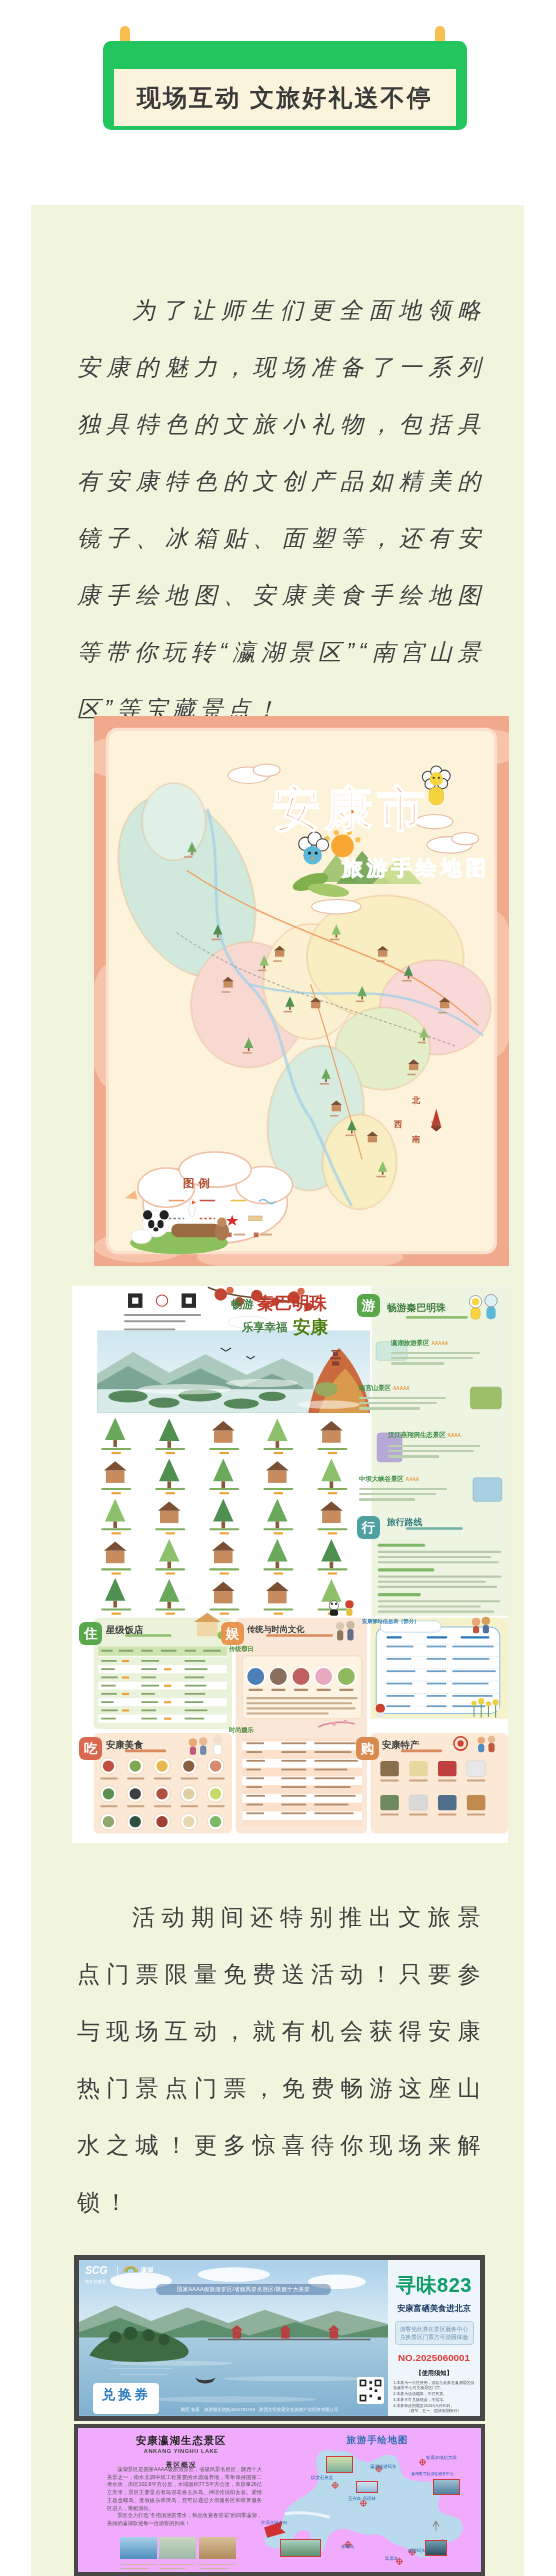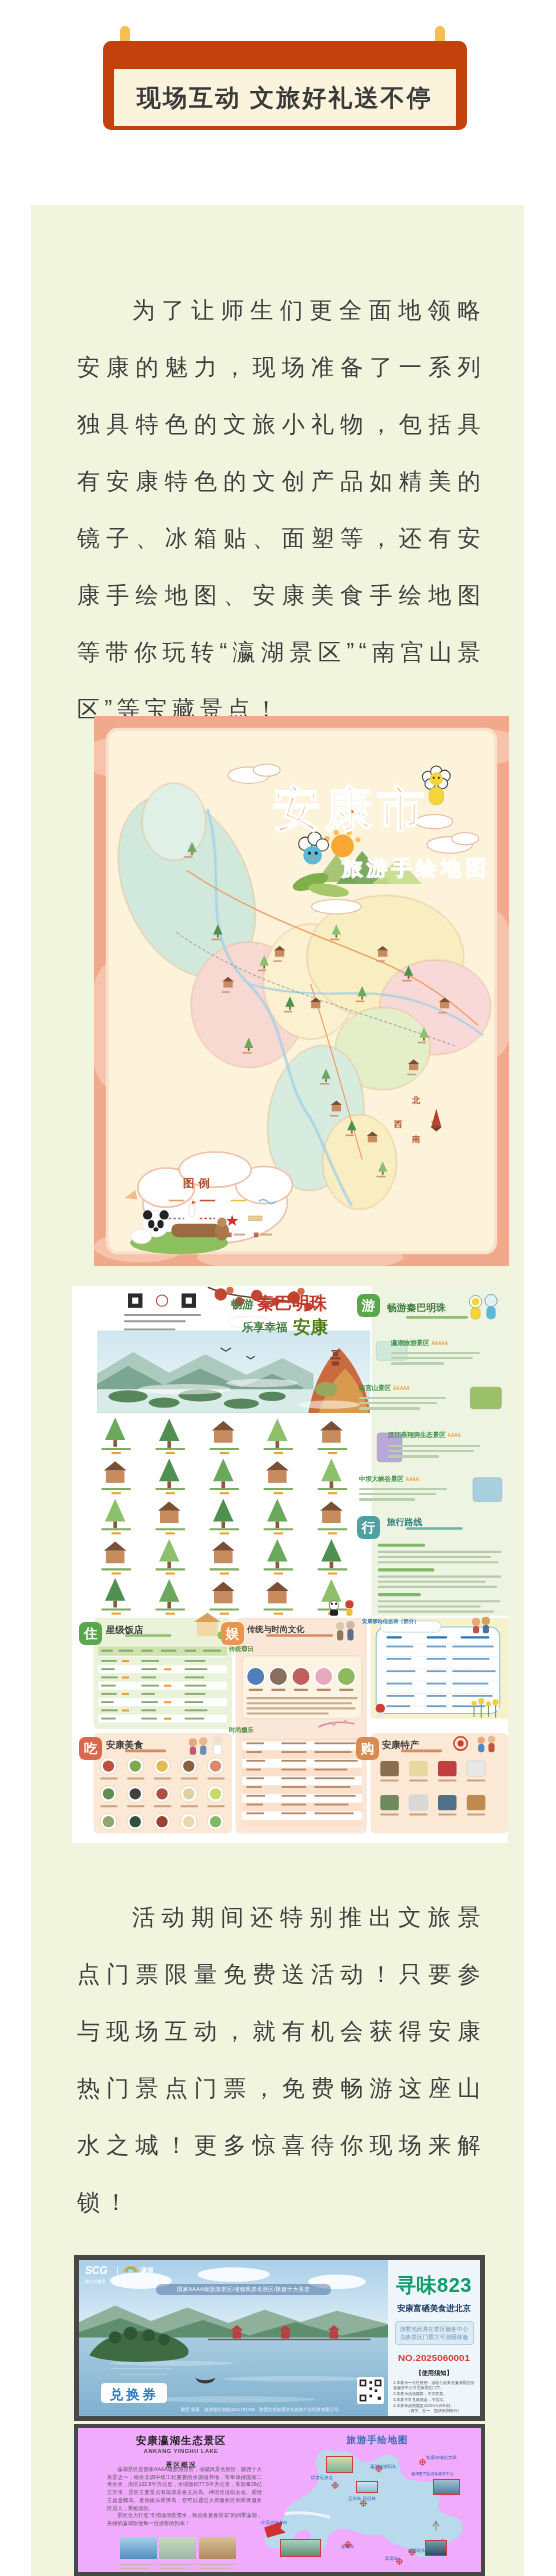--- a/index.html
+++ b/index.html
@@ -2,21 +2,21 @@
 <html style="font-size:8.2px"><head>
 <meta charset="utf-8">
 <style>
   html,body{margin:0;padding:0;background:#fff;}
   #page{position:relative;width:556px;height:3963px;margin:0 auto;background:#fff;overflow:hidden;
         font-family:"Liberation Sans","DejaVu Sans",sans-serif;}
   .abs{position:absolute;}
   
   .pin{position:absolute;width:10.3px;height:36px;background:#f6bf4f;border-radius:5.2px;}
   .pin .hole{position:absolute;left:2.1px;bottom:2.1px;width:6.2px;height:9.3px;background:#fff;border-radius:50%;}
-  #board{position:absolute;left:103px;top:41px;width:364px;height:89px;background:#c2410c;border-radius:8.2px;}
+  #board{position:absolute;left:103px;top:41px;width:364px;height:89px;background:#22c55e;border-radius:8.2px;}
   #board-inner{position:absolute;left:10.8px;top:28px;width:342px;height:57px;background:#fbf3dc;
                display:flex;align-items:center;justify-content:center;}
   #board-inner span{font-size:24px;font-weight:bold;color:#3a3a3a;letter-spacing:2.1px;}
   
   #card1{position:absolute;left:31px;top:205px;width:493px;height:3012px;background:#f2f5de;
     clip-path:polygon(0 0,100% 0,100% 99.3%,93% 100%,86% 99.25%,78% 99.9%,70% 99.3%,62% 100%,54% 99.4%,46% 99.95%,38% 99.3%,29% 100%,21% 99.4%,13% 100%,5% 99.3%,0 99.9%);}
   
   .para{position:absolute;font-size:23px;line-height:57px;letter-spacing:4.6px;color:#3f3f3f;
         text-align:justify;text-indent:55px;font-weight:500;}
   
@@ -28,22 +28,22 @@
   #ticket1{left:74px;top:2255px;width:411px;height:166px;border:5.2px solid #474747;box-sizing:border-box;background:#eaf4fb;}
   #t1-photo{position:absolute;left:0;top:0;width:309px;height:156px;}
   #t1-panel{position:absolute;left:309px;top:0;width:92px;height:156px;background:#eef6fb;text-align:center;}
   .t1brand{color:#fff;font-weight:bold;font-style:italic;font-size:10.3px;}
   #t1-honors{position:absolute;left:77px;top:24px;width:175px;height:11.3px;background:rgba(30,70,130,.38);
              border-radius:5.7px;color:#fff;font-size:5.4px;line-height:11.3px;text-align:center;letter-spacing:0.3px;}
   #t1-slogan{position:absolute;left:76px;top:47px;width:216px;color:#f4fbff;white-space:nowrap;
              text-shadow:0 1px 3.1px rgba(40,90,160,.8);}
   #t1-slogan .s1{font-size:13.4px;font-weight:bold;}
   #t1-slogan .s2{font-size:28px;font-weight:bold;font-style:italic;color:#eaf6ff;}
-  #t1-coupon{position:absolute;left:14.4px;top:123px;width:66px;height:20px;background:#fff;border-radius:4.1px;
-             font-size:13.4px;font-weight:bold;color:#2f7fc0;letter-spacing:3.1px;line-height:23px;text-align:center;margin-left:8px;}
+  #t1-coupon{position:absolute;left:14.4px;top:123px;width:66px;height:31px;background:#fff;border-radius:4.1px;
+             font-size:13.4px;font-weight:bold;color:#2f7fc0;letter-spacing:3.1px;line-height:23px;text-align:center;}
   #t1-footer{position:absolute;left:57px;top:147px;width:247px;color:#f0f7ff;font-size:4.4px;text-align:center;}
   
   #ticket2{left:74px;top:2424px;width:411px;height:152px;border:4.1px solid #474747;box-sizing:border-box;background:#f0abfc;}
   .t2label{position:absolute;font-size:4.4px;color:#1f5fa8;white-space:nowrap;}
   .thumbR{position:absolute;border:1px solid #d03a3a;box-sizing:border-box;}
   
   .badge{position:absolute;width:23px;height:23px;border-radius:6.2px;color:#fff;font-size:13.4px;font-weight:bold;
          display:flex;align-items:center;justify-content:center;}
   .btitle{position:absolute;font-weight:bold;color:#3c3c3c;white-space:nowrap;}
   .spot-title{font-size:6.4px;font-weight:bold;color:#3f9045;white-space:nowrap;}
@@ -62,21 +62,21 @@
       <span class="hole"></span>
     </div>
   <div id="board">
     <div id="board-inner">
       <span>现场互动 文旅好礼送不停</span>
     </div>
   </div>
 
   <div id="card1"></div>
 
-  <div class="para" style="left:77px;top:282px;width:408px;">为了让师生们更全面地领略安康的魅力，现场准备了一系列独具特色的文旅小礼物，包括具有安康特色的文创产品如精美的镜子、冰箱贴、面塑等，还有安康手绘地图、安康美食手绘地图等带你玩转“瀛湖景区”“南宫山景区”等宝藏景点！</div>
+  <div class="para" style="left:77px;top:282px;width:408px;font-style:italic;">为了让师生们更全面地领略安康的魅力，现场准备了一系列独具特色的文旅小礼物，包括具有安康特色的文创产品如精美的镜子、冰箱贴、面塑等，还有安康手绘地图、安康美食手绘地图等带你玩转“瀛湖景区”“南宫山景区”等宝藏景点！</div>
 
   <div class="pic" style="left:74px;top:716px;width:415px;height:550px;">
     <svg width="415" height="550" viewBox="0 0 805 1067">
       <rect width="805" height="1067" fill="#f1a98c"></rect>
       <ellipse cx="60" cy="80" rx="90" ry="40" fill="#f7c3ab"></ellipse>
         <ellipse cx="740" cy="60" rx="100" ry="36" fill="#f7c3ab"></ellipse>
       <ellipse cx="30" cy="600" rx="40" ry="120" fill="#f7c3ab"></ellipse>
         <ellipse cx="780" cy="520" rx="40" ry="140" fill="#f7c3ab"></ellipse>
       <ellipse cx="400" cy="1050" rx="200" ry="30" fill="#f7c3ab"></ellipse>
         <ellipse cx="90" cy="1030" rx="90" ry="30" fill="#f7c3ab"></ellipse>

